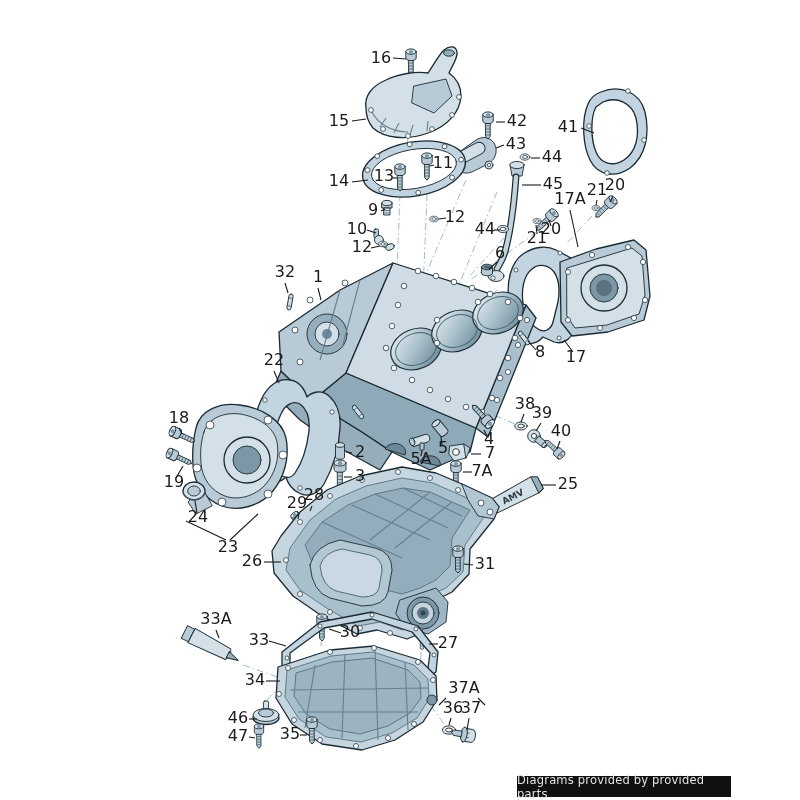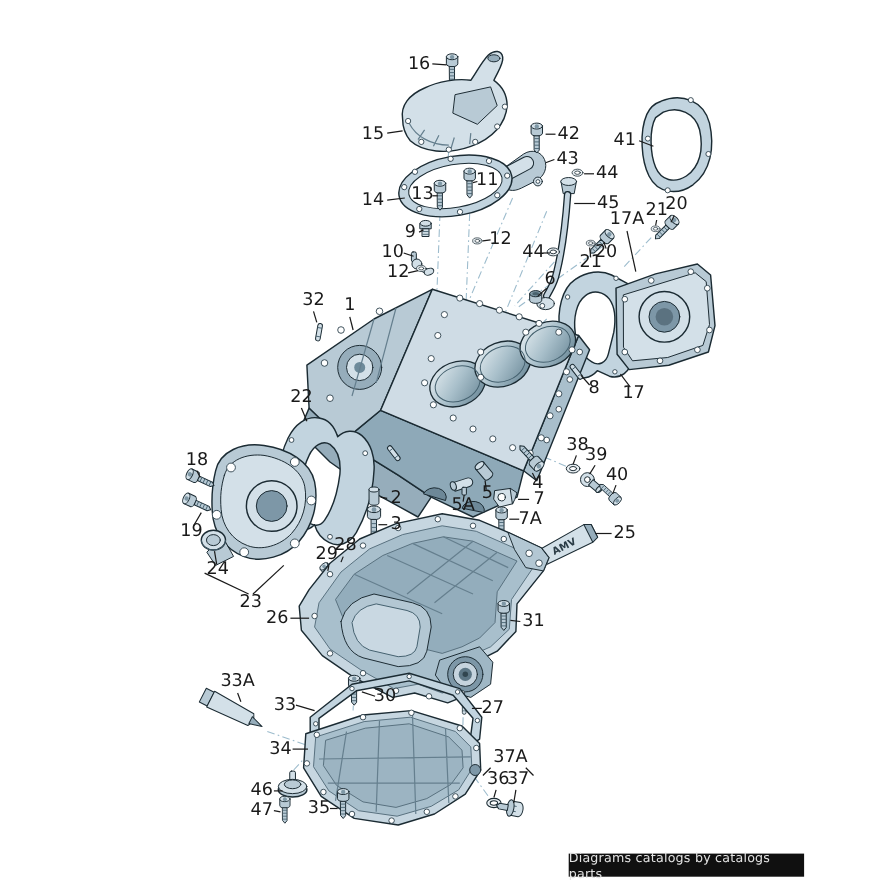--- a/index.html
+++ b/index.html
@@ -515,14 +515,14 @@
         <text x="290" y="739" class="callout">35</text>
         <polyline points="249,737 255,738" class="leader"></polyline>
         <text x="238" y="741" class="callout">47</text>
         <polyline points="186,521 226,540" class="leader"></polyline>
         <polyline points="258,514 230,540" class="leader"></polyline>
         <polyline points="446,698 439,705" class="leader"></polyline>
         <polyline points="478,698 485,705" class="leader"></polyline>
       </g>
 </svg>
 
-<div class="footer-badge">Diagrams catalogs by catalogs parts</div>
+<div class="footer-badge">Diagrams provided by provided parts</div>
 </div>
 
 </body></html>

